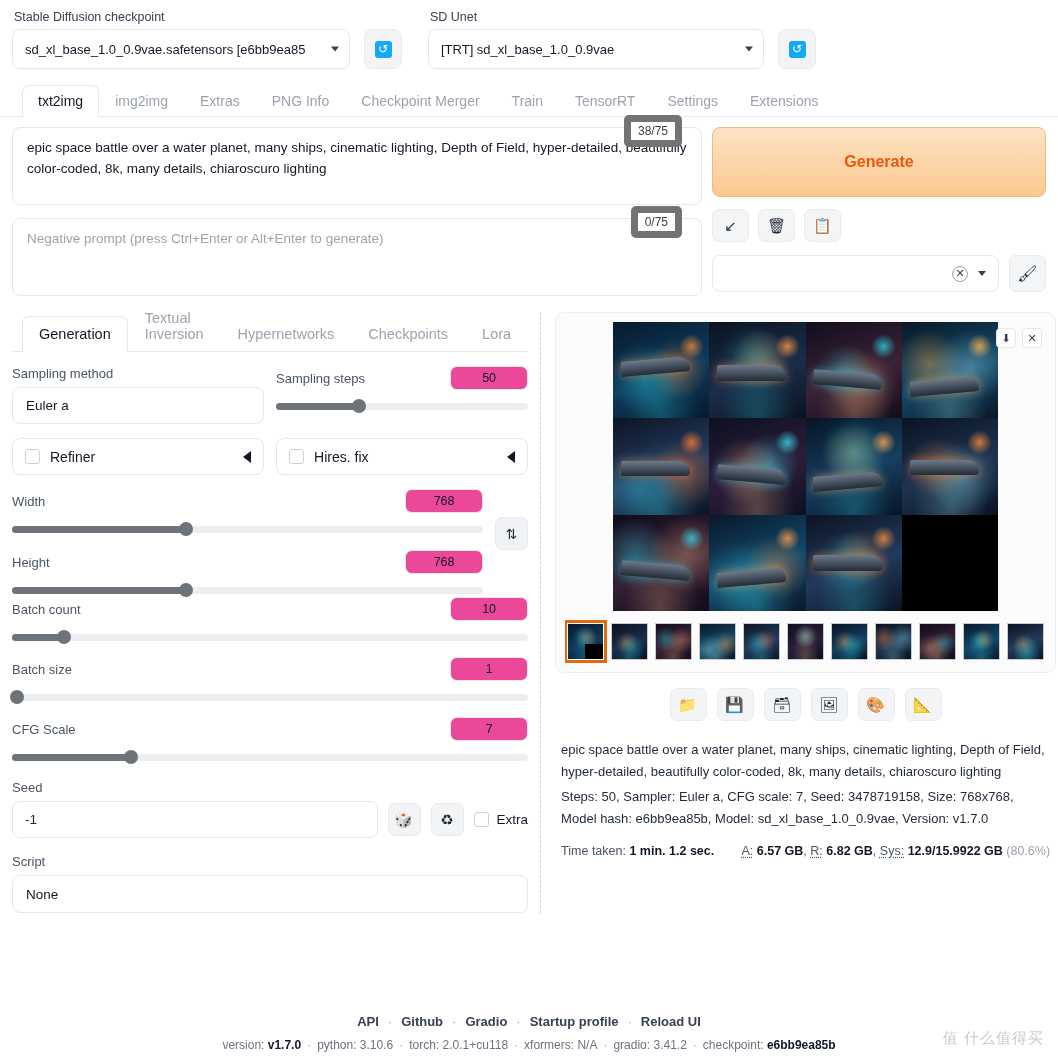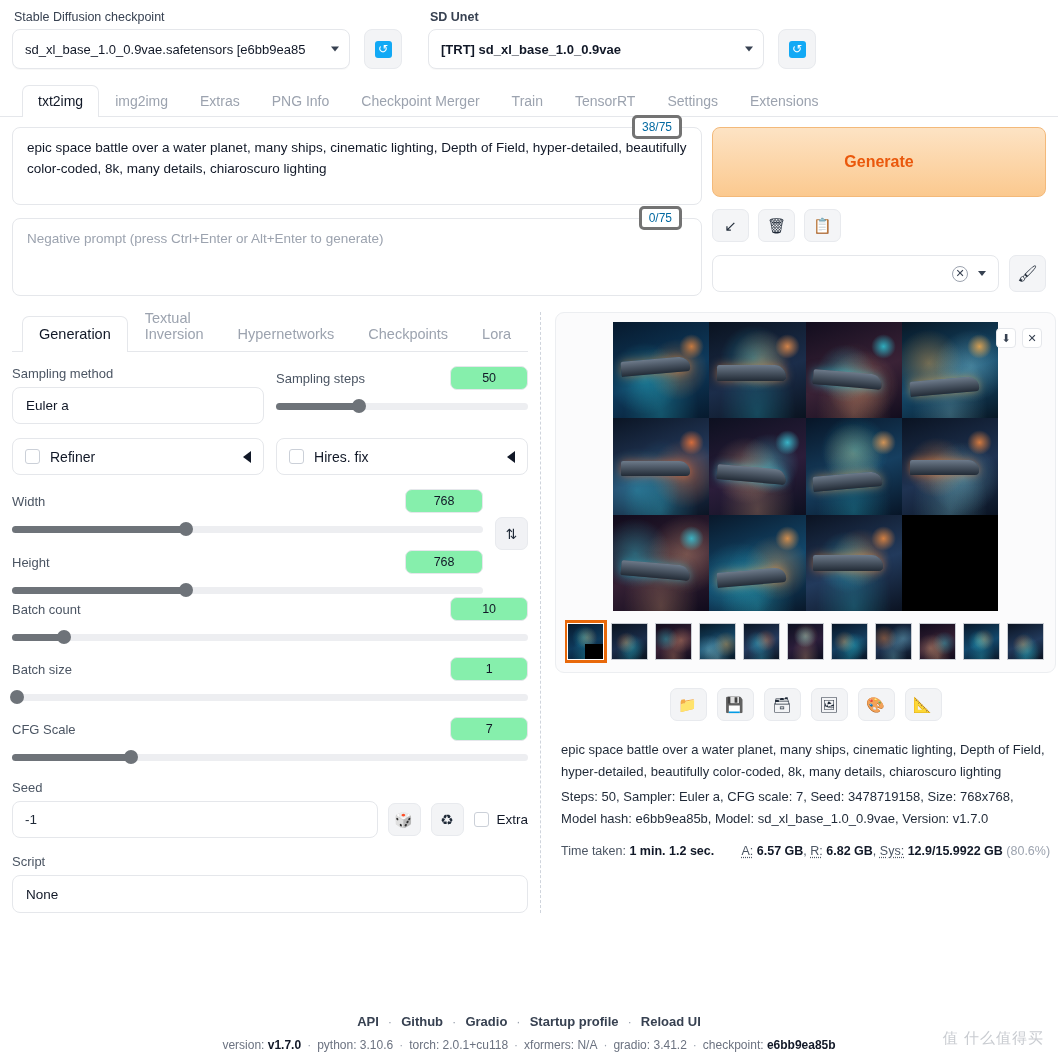--- a/index.html
+++ b/index.html
@@ -59,22 +59,22 @@
   .prompt-region { display: flex; padding: 10px 12px 0 12px; gap: 10px; position: relative; }
   .prompt-col { flex: 0 0 690px; position: relative; }
   .prompt-box {
     border: 1px solid #e5e7eb; border-radius: 8px; background: #fff;
     height: 78px; padding: 10px 14px; font-size: 13.5px; line-height: 1.55;
     color: #111827; position: relative; overflow: hidden;
   }
   .prompt-box.neg { margin-top: 13px; height: 78px; color: #9ca3af; }
   .token-counter {
     position: absolute; right: 20px; top: -12px; background: #fff;
-    border: 3px solid #737373; border-radius: 5px; font-size: 12px;
-    padding: 2px 7px; color: #0369a1; z-index: 5;
+    border: 7px solid #737373; border-radius: 5px; font-size: 12px;
+    padding: 2px 7px; color: #404040; z-index: 5;
   }
   .right-col { flex: 1; display: flex; flex-direction: column; }
   .generate-btn {
     height: 70px; border-radius: 8px; border: 1px solid #f3b97a;
     background: linear-gradient(180deg,#fde3c4 0%, #fbc98f 100%);
     color: #ea580c; font-size: 16px; font-weight: bold;
     display: flex; align-items: center; justify-content: center;
   }
   .tool-row { display: flex; gap: 9px; margin-top: 12px; }
   .tool-btn {
@@ -111,21 +111,21 @@
 
   .ctrl-label { font-size: 13px; color: #4b5563; margin-bottom: 6px; }
   .row2 { display: flex; gap: 12px; margin-top: 14px; }
   .col-half { flex: 1; }
   .dropdown {
     height: 37px; border: 1px solid #e5e7eb; border-radius: 8px; background: #fff;
     display: flex; align-items: center; padding: 0 28px 0 13px; position: relative;
     font-size: 13.5px; color: #111827;
   }
   .num-box {
-    border: 1px solid #e5e7eb; border-radius: 7px; background: #86efac;
+    border: 1px solid #e5e7eb; border-radius: 7px; background: #ec4899;
     height: 24px; min-width: 78px; display: flex; align-items: center;
     justify-content: center; font-size: 12.5px; color: #111827;
   }
   .label-line { display: flex; justify-content: space-between; align-items: center; }
   .slider { position: relative; height: 14px; margin-top: 9px; }
   .slider .track { position: absolute; left:0; right:0; top: 4px; height: 7px; border-radius: 5px; background: #edeef1; }
   .slider .fill { position: absolute; left:0; top: 4px; height: 7px; border-radius: 5px; background: #6e7379; }
   .slider .knob { position: absolute; top: 0; width: 14px; height: 14px; border-radius: 50%; background: #6e7379; transform: translateX(-7px); }
 
   .accordion {
@@ -205,21 +205,21 @@
     <div class="field-group" style="width:338px;">
       <div class="field-label">Stable Diffusion checkpoint</div>
       <div class="select-box">
         <span>sd_xl_base_1.0_0.9vae.safetensors [e6bb9ea85</span>
         <span class="caret"></span>
       </div>
     </div>
     <div class="refresh-btn">
       <span class="refresh-glyph">↺</span>
     </div>
-    <div class="field-group" style="width:336px; margin-left:26px;font-weight:bold;">
+    <div class="field-group" style="width:336px; margin-left:26px;">
       <div class="field-label">SD Unet</div>
       <div class="select-box">
         <span>[TRT] sd_xl_base_1.0_0.9vae</span>
         <span class="caret"></span>
       </div>
     </div>
     <div class="refresh-btn">
       <span class="refresh-glyph">↺</span>
     </div>
   </div>

